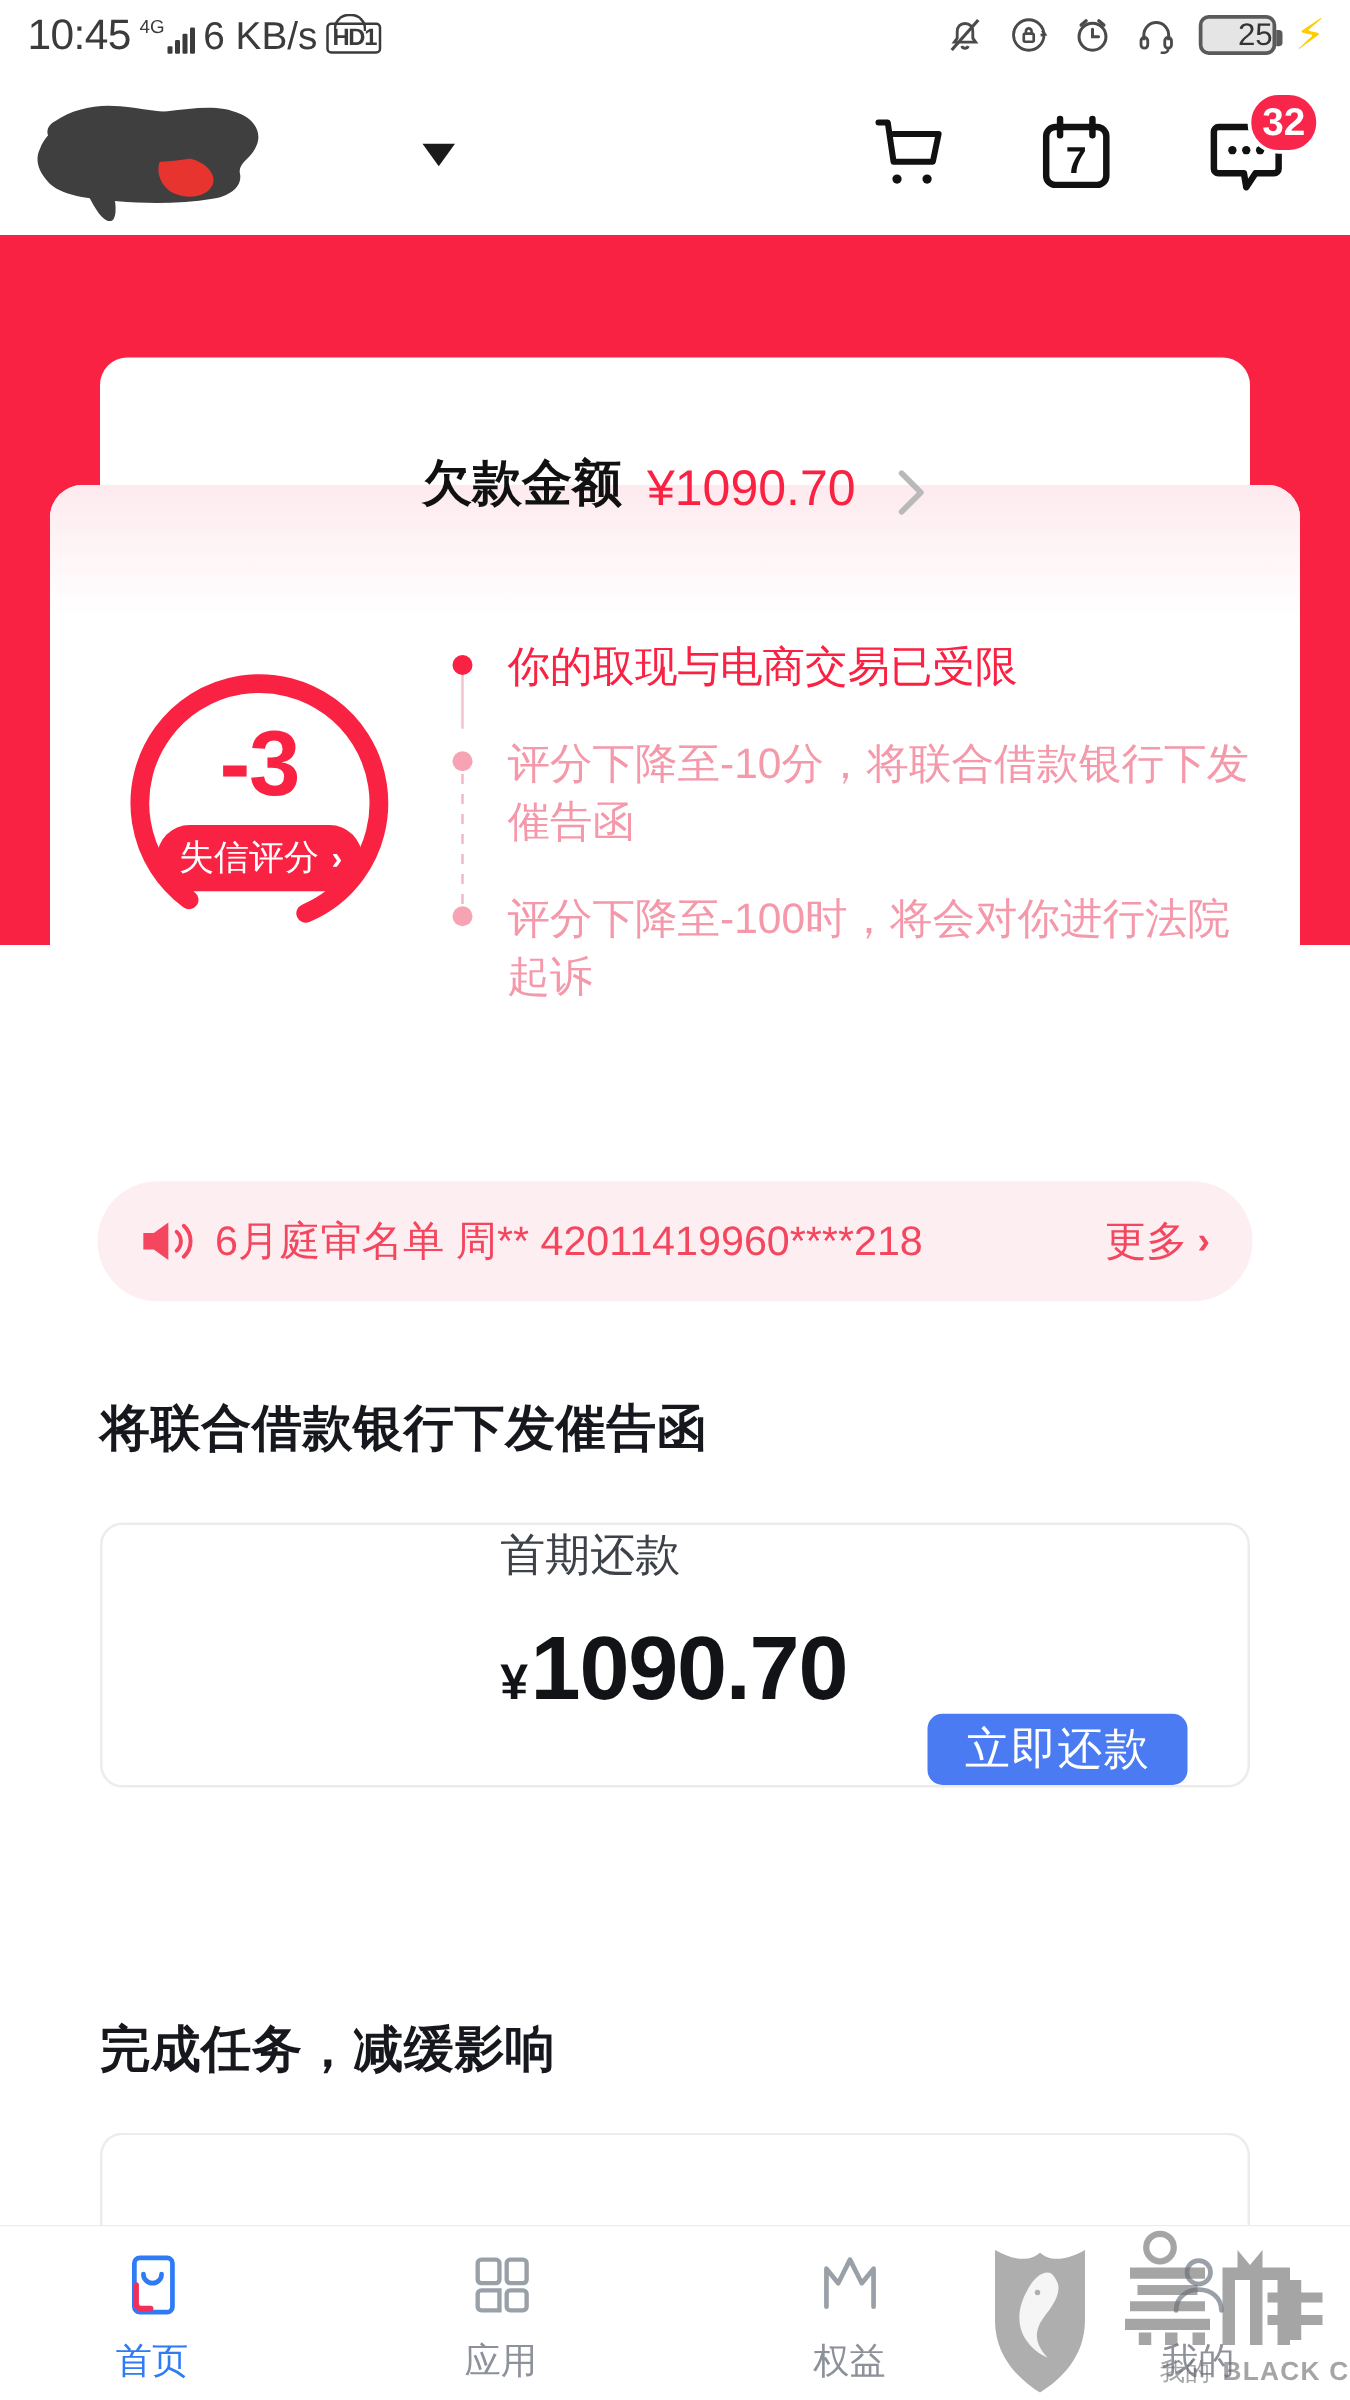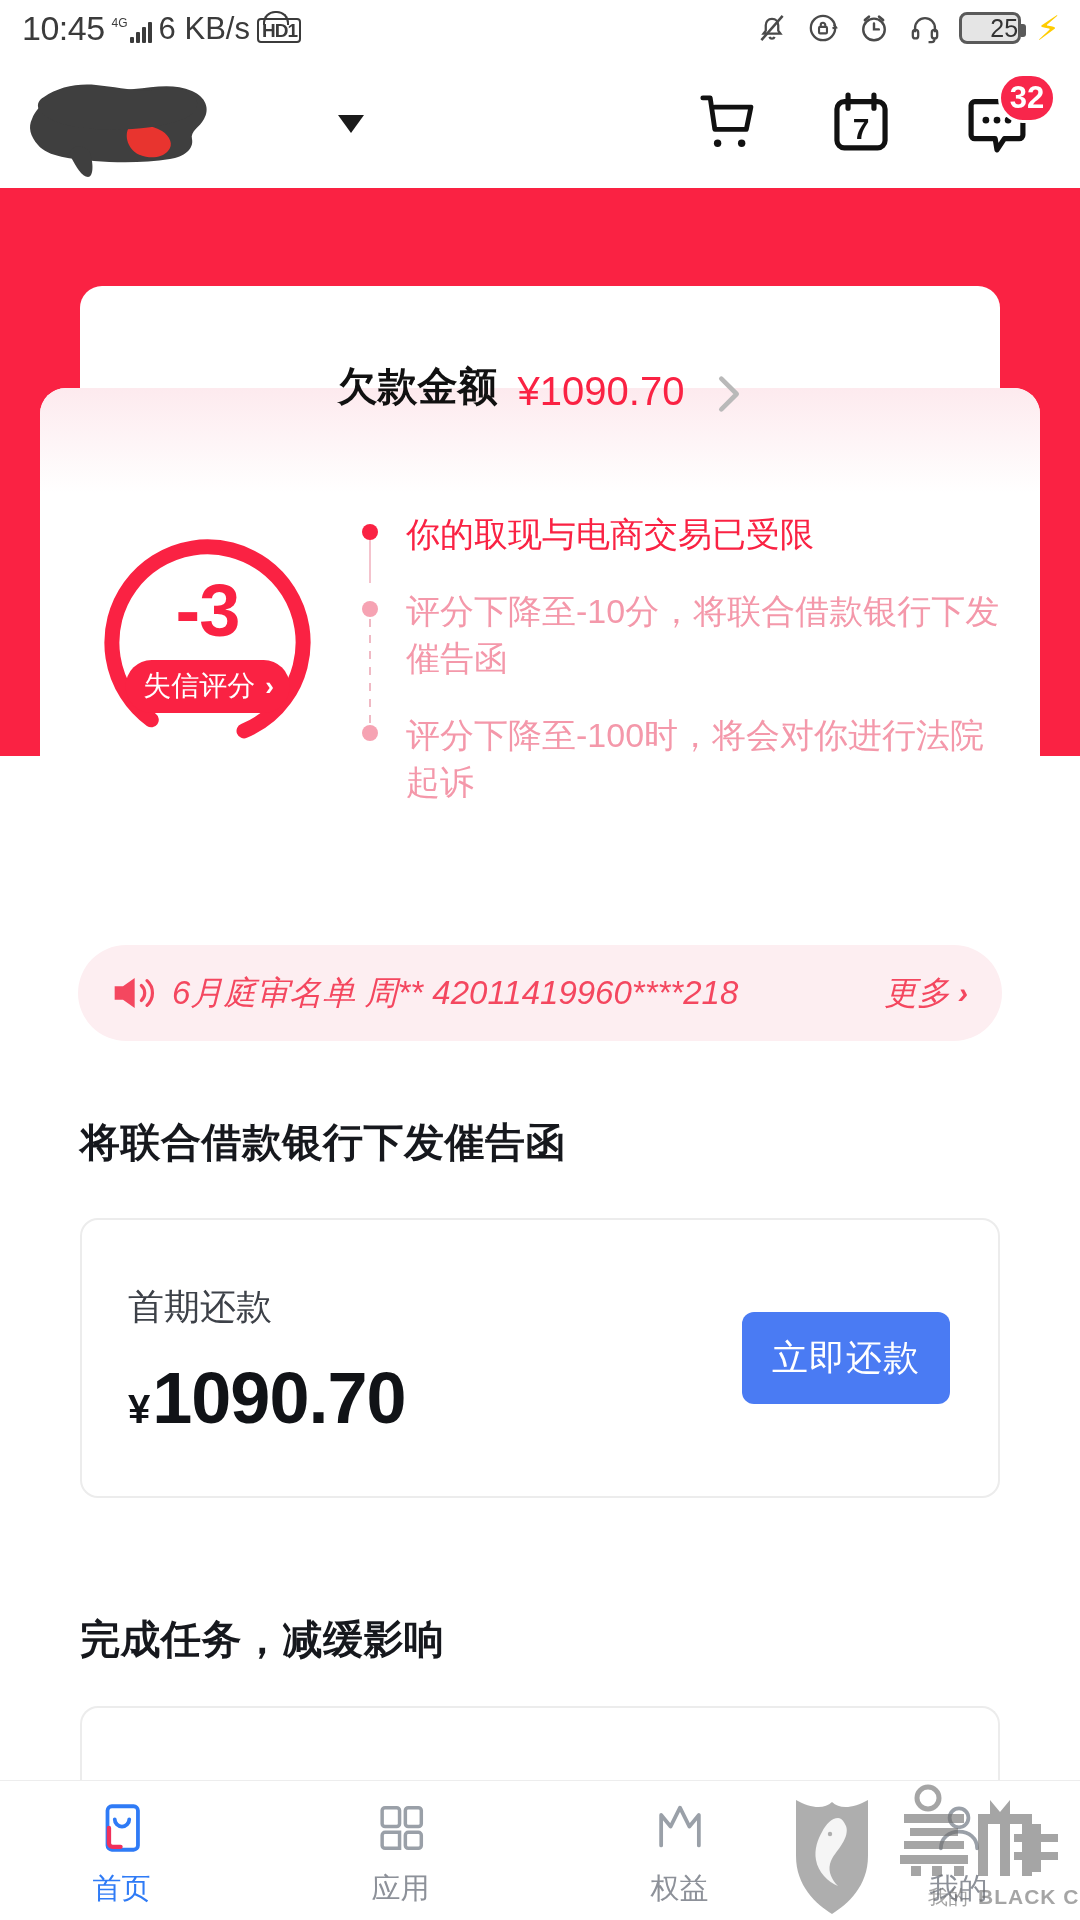--- a/index.html
+++ b/index.html
@@ -13,21 +13,21 @@
 
   
   .statusbar{
     position:absolute; top:0; left:0; width:1080px; height:56px;
     display:flex; align-items:center; justify-content:space-between;
     padding:0 20px 0 22px; background:#ffffff;
   }
   .sb-left{ display:flex; align-items:flex-end; gap:7px; }
   .sb-time{ font-size:34px; color:#3b3b3b; font-weight:400; line-height:1; letter-spacing:-0.5px;}
   .sb-netgroup{ display:flex; align-items:flex-end; gap:2px; margin-bottom:2px;}
-  .sb-4g{ font-size:12px; color:#3b3b3b; line-height:1; margin-bottom:14px;}
+  .sb-4g{ font-size:15px; color:#3b3b3b; line-height:1; margin-bottom:14px;}
   .sb-bars{ display:flex; align-items:flex-end; gap:2px; height:22px;}
   .sb-bars i{ display:block; width:4px; background:#3b3b3b; border-radius:1px;}
   .sb-bars i:nth-child(1){height:6px;}
   .sb-bars i:nth-child(2){height:11px;}
   .sb-bars i:nth-child(3){height:16px;}
   .sb-bars i:nth-child(4){height:21px;}
   .sb-speed{ font-size:31px; color:#3b3b3b; line-height:1; margin-bottom:1px;}
   .sb-hd{ display:flex; align-items:center; margin-bottom:2px; }
   .sb-hd-txt{
     font-size:19px; font-weight:700; color:#3b3b3b; line-height:1;
@@ -161,21 +161,21 @@
   .blt-line{
     position:absolute; left:7px; top:28px; width:2px; height:150px;
     background:repeating-linear-gradient(180deg,#f0b9c4 0 8px, transparent 8px 16px);
   }
   .blt-line.solid{ height:56px; top:28px; background:#f4c3cd; }
 
   
   .notice{
     position:absolute; top:945px; left:78px; width:924px; height:96px;
     background:#fdeef1; border-radius:48px;
-    display:flex; align-items:center; padding:0 34px 0 30px;font-style:italic;
+    display:flex; align-items:center; padding:0 34px 0 30px;
   }
   .notice-spk{ width:50px; height:50px; flex:0 0 auto; }
   .notice-spk svg{ display:block; width:50px; height:50px; }
   .notice-txt{
     flex:1; margin-left:14px; font-size:33px; color:#f4475f; font-weight:400;
     white-space:nowrap; overflow:hidden;
   }
   .notice-more{
     display:flex; align-items:center; gap:8px; color:#f4475f;
     font-size:33px; font-weight:400; white-space:nowrap;
@@ -185,23 +185,23 @@
   
   .sec-head{
     position:absolute; left:80px; font-size:40px; font-weight:700; color:#16181d;
     letter-spacing:0.5px; white-space:nowrap;
   }
   .sec-head.h1{ top:1115px; }
   .sec-head.h2{ top:1612px; }
 
   
   .repay-card{
-    position:absolute; top:1218px; left:80px; width:920px; height:280px;
+    position:absolute; top:1218px; left:80px; width:920px; height:212px;
     background:#ffffff; border:2px solid #ececec; border-radius:18px;
-    display:flex; align-items:center; padding:0 48px 0 46px;
+    display:flex; align-items:center; padding:0 48px 0 46px;flex-direction:column;
   }
   .repay-left{ display:flex; flex-direction:column; }
   .repay-label{ font-size:36px; color:#3d4148; font-weight:500; }
   .repay-amt{ margin-top:30px; display:flex; align-items:baseline; }
   .repay-yen{ font-size:40px; font-weight:700; color:#111317; margin-right:2px; }
   .repay-num{ font-size:72px; font-weight:700; color:#111317; letter-spacing:-1px; line-height:1; }
   .repay-btn{
     margin-left:auto; background:#4a7bf3; color:#ffffff; border:none;
     width:208px; height:92px; border-radius:12px;
     font-size:36px; font-weight:500; letter-spacing:1px;

